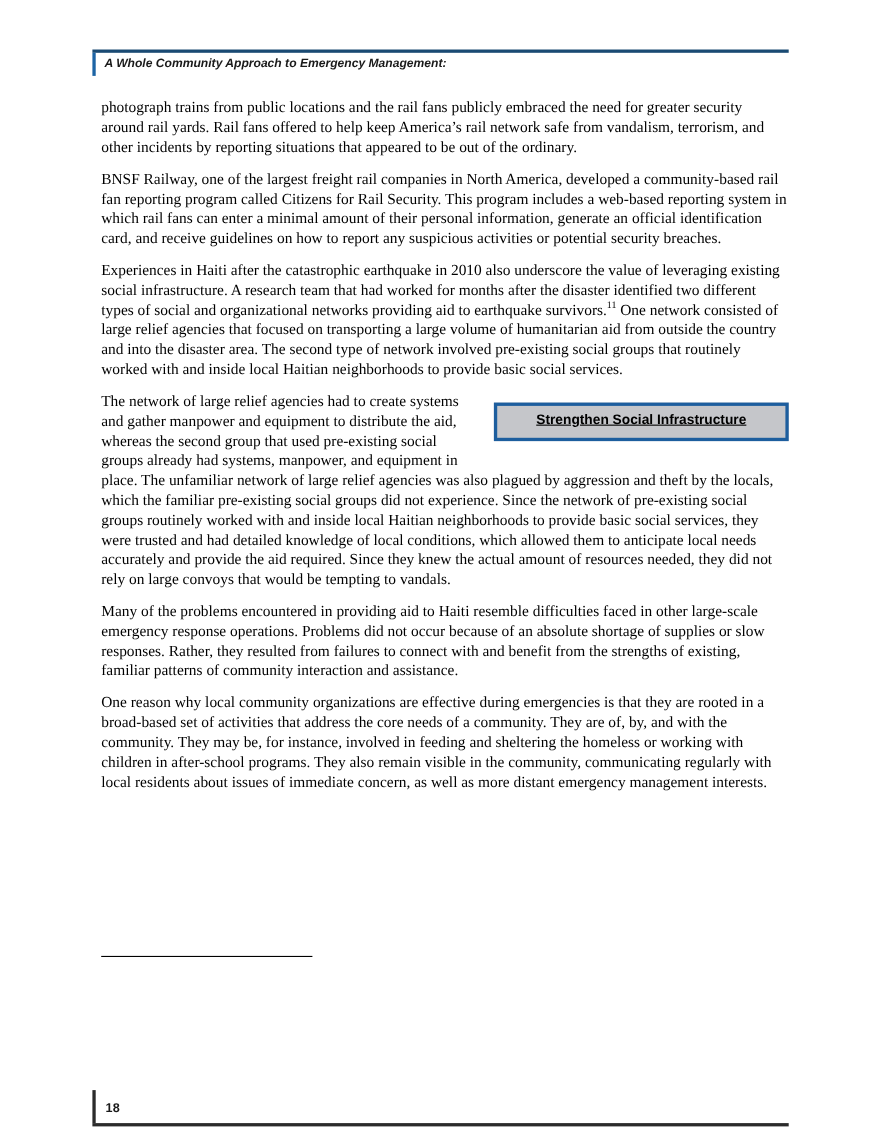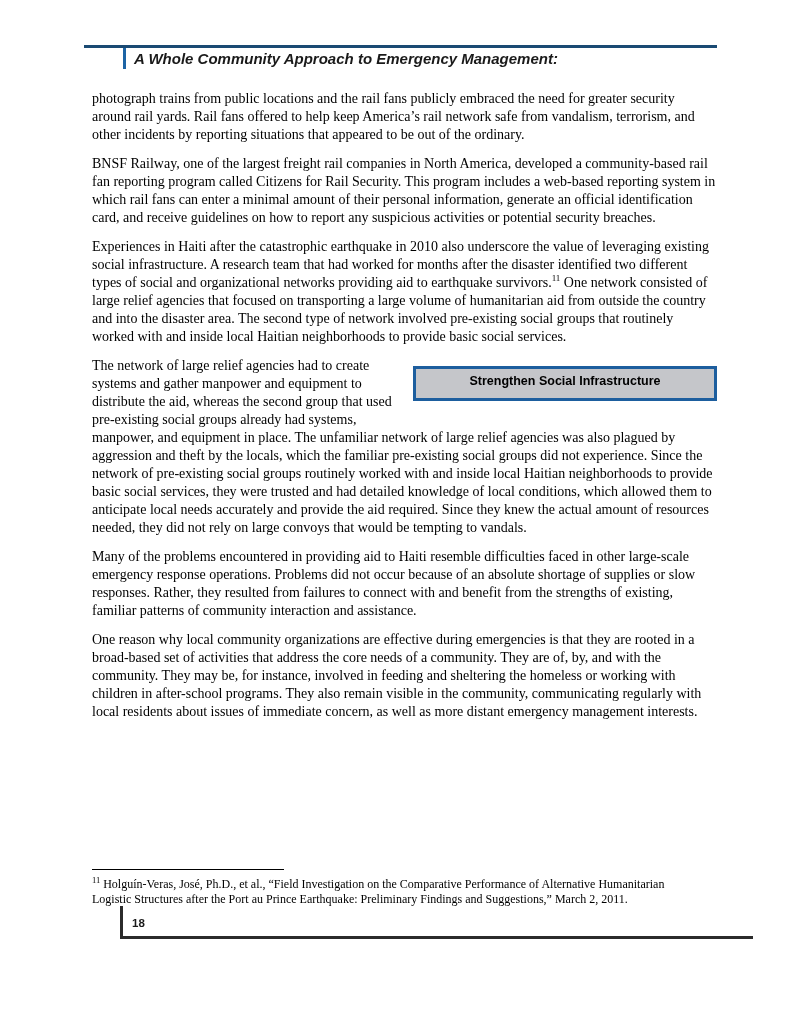--- a/index.html
+++ b/index.html
@@ -23,58 +23,57 @@
   
   .header{
     position:absolute;left:84px;top:45px;width:633px;
     border-top:3px solid var(--header_rule);
   }
   .header-inner{
     border-left:3px solid var(--header_bar);
     padding:3px 0 3px 8px;
     font-family:"Liberation Sans", sans-serif;
     font-weight:bold;font-style:italic;
-    font-size:15px;line-height:15px;color:#1a1a1a;margin-left:39px;
+    font-size:11px;line-height:15px;color:#1a1a1a;
   }
   
   .body-text{
     position:absolute;left:92px;top:90px;width:625px;
     font-size:14px;line-height:18px;
   }
   .body-text p{margin:0 0 11px 0;}
   sup.fn-ref{font-size:9px;line-height:0;vertical-align:super;}
   
   .callout-box{
     display:block;
     float:right;
-    width:304px;
+    width:268px;
     margin:9px 0 12px 12px;
     border:3px solid var(--box_border);
     background:var(--box_bg);
     padding:5px 9px 7px 9px;
     font-family:"Liberation Sans", sans-serif;
-    font-size:12px;line-height:15px;color:#000;
+    font-size:12px;line-height:15px;color:#000;text-decoration:underline;
   }
   .callout-title{
     display:block;text-align:center;font-weight:bold;font-size:12.5px;
     margin-bottom:2px;
   }
   .callout-body{display:block;}
   
   .footnote-area{
     position:absolute;left:92px;top:869px;width:608px;
   }
   .footnote-rule{width:192px;height:1px;background:#000;margin-bottom:7px;}
   .footnote{font-size:12px;line-height:14.5px;}
   .footnote sup{font-size:8.5px;line-height:0;vertical-align:super;}
   
   .footer{
-    position:absolute;left:84px;top:906px;width:633px;
+    position:absolute;left:84px;top:991px;width:633px;
     border-bottom:3px solid var(--footer_rule);
-    margin-left:36px;
   }
   .footer-number-wrap{
     border-left:3px solid var(--footer_rule);
     padding:7px 0 5px 9px;
   }
   .page-number{
     font-family:"Liberation Sans", sans-serif;
     font-weight:bold;font-size:11.5px;color:#1a1a1a;
   }
 </style>
@@ -97,21 +96,20 @@
       <span class="callout-box">
         <span class="callout-title">Strengthen Social Infrastructure</span>
       </span><span>The network of large relief agencies had to create systems and gather manpower and equipment to distribute the aid, whereas the second group that used pre-existing social groups already had systems, manpower, and equipment in place. The unfamiliar network of large relief agencies was also plagued by aggression and theft by the locals, which the familiar pre-existing social groups did not experience. Since the network of pre-existing social groups routinely worked with and inside local Haitian neighborhoods to provide basic social services, they were trusted and had detailed knowledge of local conditions, which allowed them to anticipate local needs accurately and provide the aid required. Since they knew the actual amount of resources needed, they did not rely on large convoys that would be tempting to vandals.</span>
     </p>
     <p>Many of the problems encountered in providing aid to Haiti resemble difficulties faced in other large-scale emergency response operations. Problems did not occur because of an absolute shortage of supplies or slow responses. Rather, they resulted from failures to connect with and benefit from the strengths of existing, familiar patterns of community interaction and assistance.</p>
     <p>One reason why local community organizations are effective during emergencies is that they are rooted in a broad-based set of activities that address the core needs of a community. They are of, by, and with the community. They may be, for instance, involved in feeding and sheltering the homeless or working with children in after-school programs. They also remain visible in the community, communicating regularly with local residents about issues of immediate concern, as well as more distant emergency management interests.</p>
   </div>
 
   <div class="footnote-area">
     <div class="footnote-rule"></div>
-    <p class="footnote"><sup>11</sup><span> Holguín-Veras, José, Ph.D., et al., “Field Investigation on the Comparative Performance of Alternative Humanitarian Logistic Structures after the Port au Prince Earthquake: Preliminary Findings and Suggestions,” March 2, 2011.</span></p>
   </div>
 
   <div class="footer">
     <div class="footer-number-wrap">
       <span class="page-number">18</span>
     </div>
   </div>
 
 </div>
 

